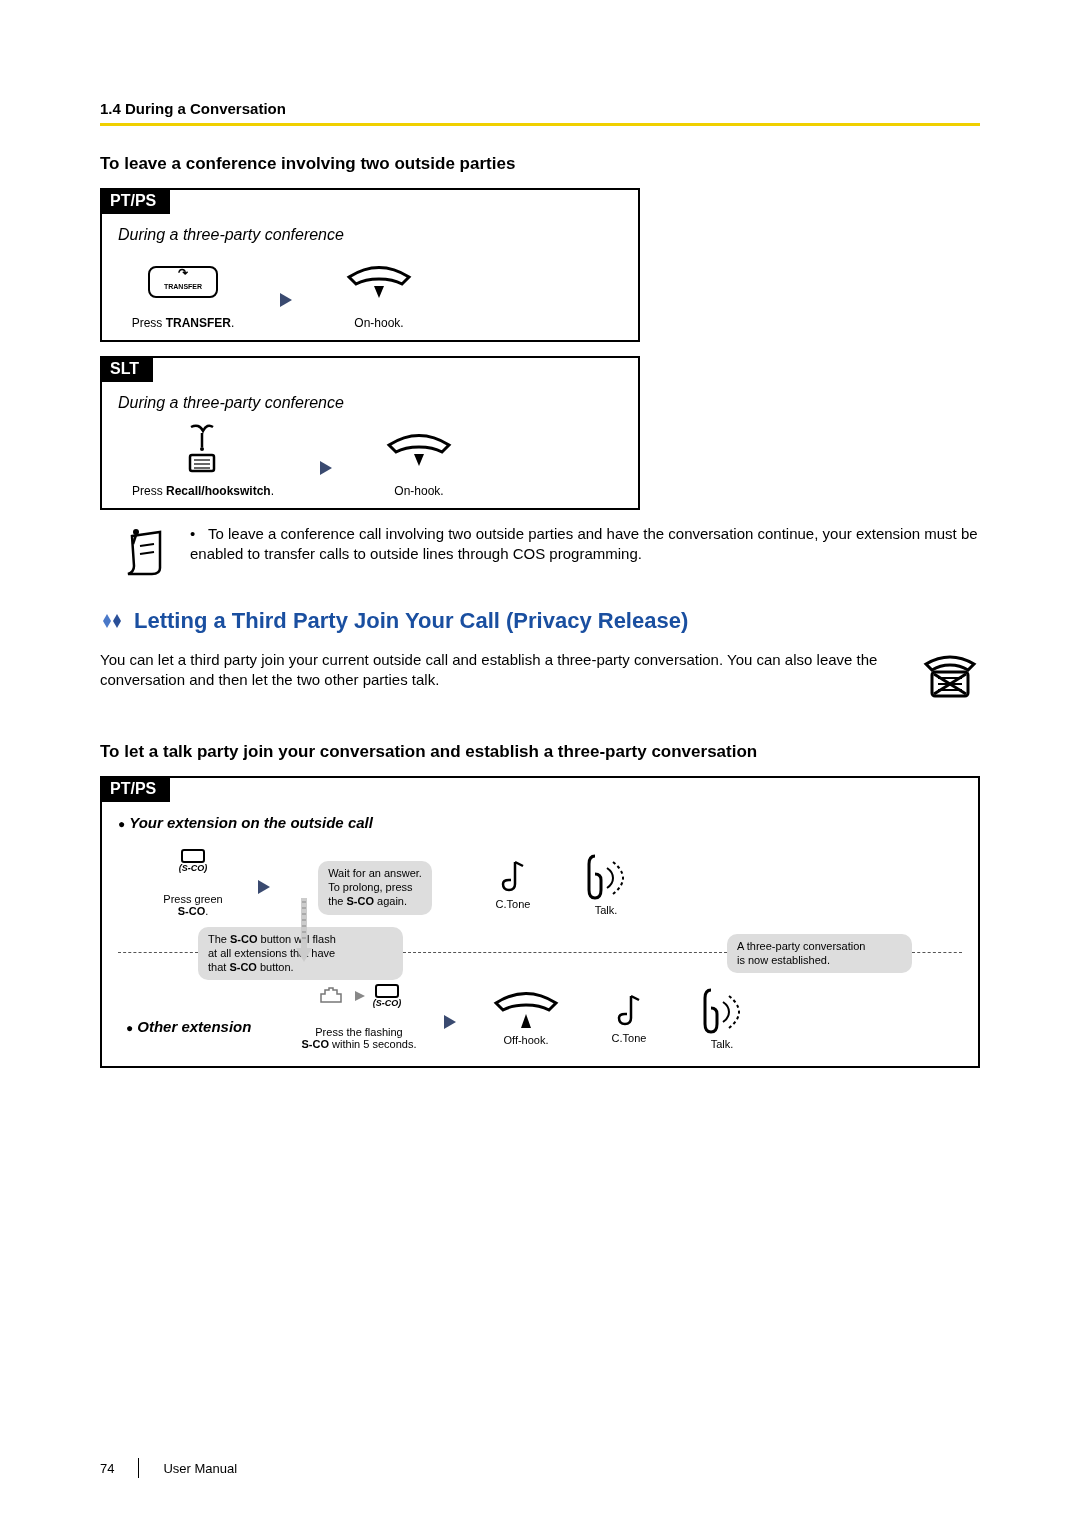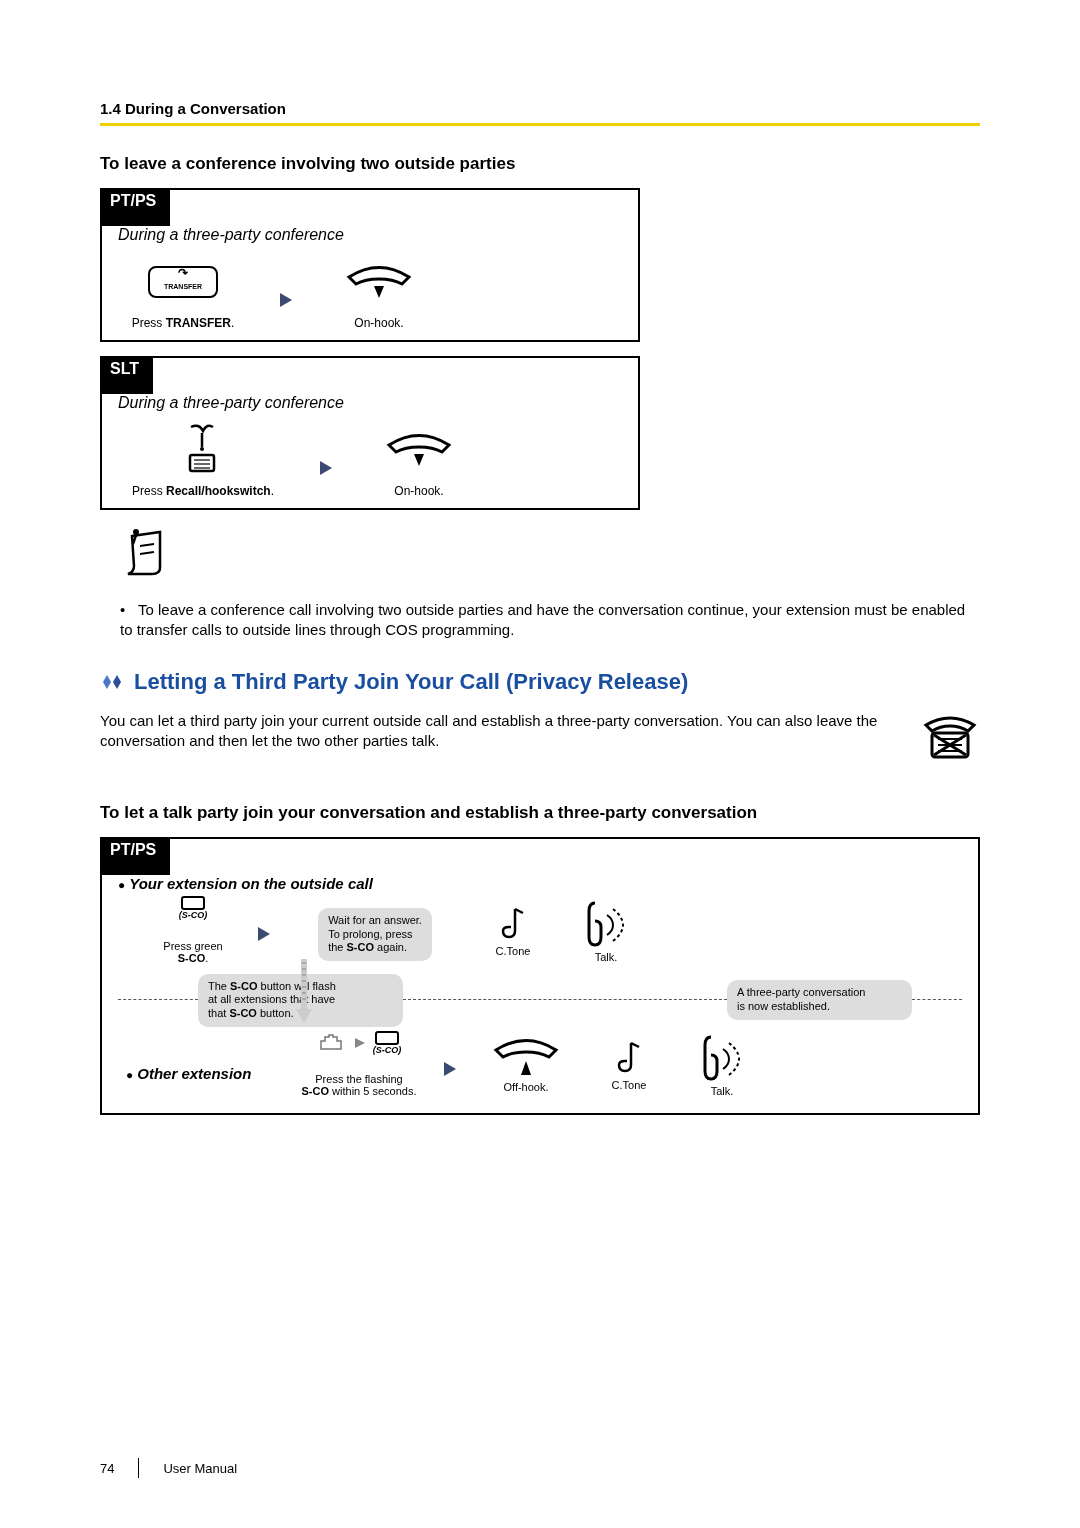--- a/index.html
+++ b/index.html
@@ -33,21 +33,21 @@
     width: 540px;
     margin-bottom: 14px;
     position: relative;
   }
   .proc-tab {
     position: absolute;
     top: -2px; left: -2px;
     background: #000;
     color: #fff;
     font-weight: bold;
-    padding: 4px 14px 16px 10px;
+    padding: 4px 14px 4px 10px;
     font-size: 16px;
   }
   .proc-inner {
     padding: 36px 16px 10px 16px;
   }
   .proc-title {
     font-style: italic;
     font-size: 16px;
     margin-bottom: 10px;
   }
@@ -87,21 +87,20 @@
   .btn-transfer::before {
     content: "↷";
     font-size: 12px;
     position: absolute;
     top: -2px;
   }
   .note-row {
     display: flex;
     gap: 20px;
     margin: 14px 0 28px 20px;
-    flex-direction: column;
   }
   .note-icon {
     flex: 0 0 50px;
   }
   .note-text {
     font-size: 15px;
     line-height: 1.35;
   }
   .feature-heading {
     color: #1a4fa0;
@@ -128,21 +127,21 @@
   .big-box {
     border: 2px solid #000;
     width: 880px;
     position: relative;
     padding: 36px 16px 16px 16px;
   }
   .bullet-title {
     font-style: italic;
     font-weight: bold;
     font-size: 15px;
-    margin-bottom: 4px;
+    margin-bottom: 18px;
   }
   .bullet-title::before {
     content: "●";
     margin-right: 4px;
     font-size: 12px;
   }
   .flow {
     display: flex;
     align-items: center;
     gap: 18px;

